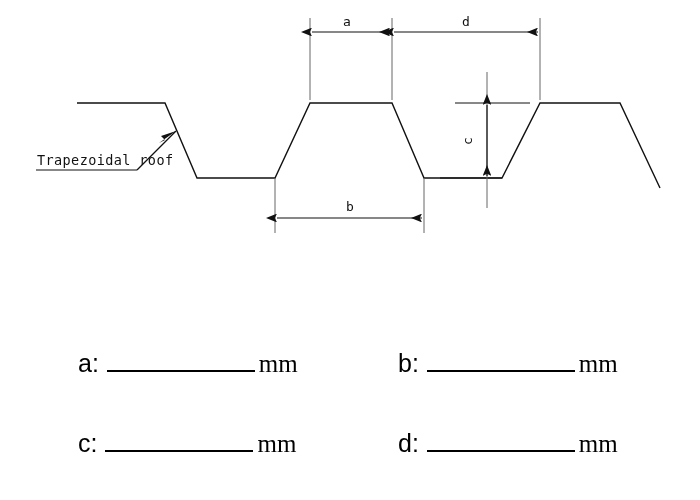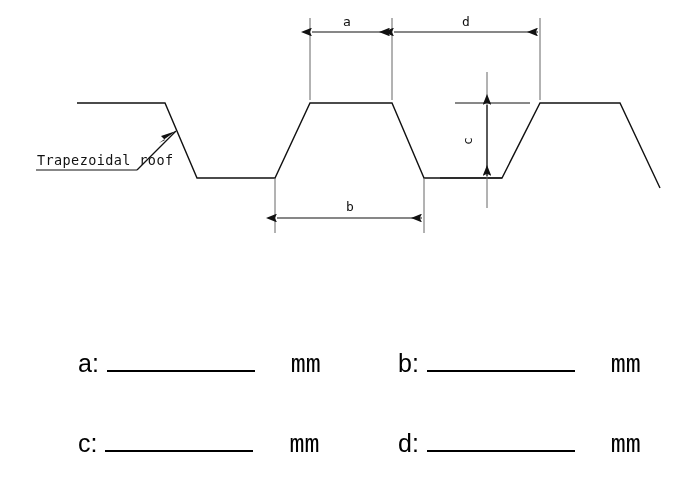--- a/index.html
+++ b/index.html
@@ -58,25 +58,24 @@
   }
   .field-blank {
     display: inline-block;
     width: 148px;
     margin: 0 4px 0 8px;
     border-bottom: 2px solid #000000;
     height: 22px;
     vertical-align: baseline;
   }
   .field-unit {
-    font-family: Liberation Mono, monospace;
+    font-family: Liberation Serif, serif;
     font-size: 25px;
     color: #000000;
     line-height: 1;
-    margin-left: 32px;
   }
 </style>
 </head>
 <body>
 
 <svg id="drawing-canvas" viewBox="0 0 700 300">
 
   <defs>
     <marker id="arrowRight" viewBox="0 0 10 8" refX="10" refY="4" markerWidth="10" markerHeight="8" orient="auto-start-reverse">
       <path d="M 0 4 L 10 0 L 8 4 L 10 8 Z" fill="#111111"></path>

